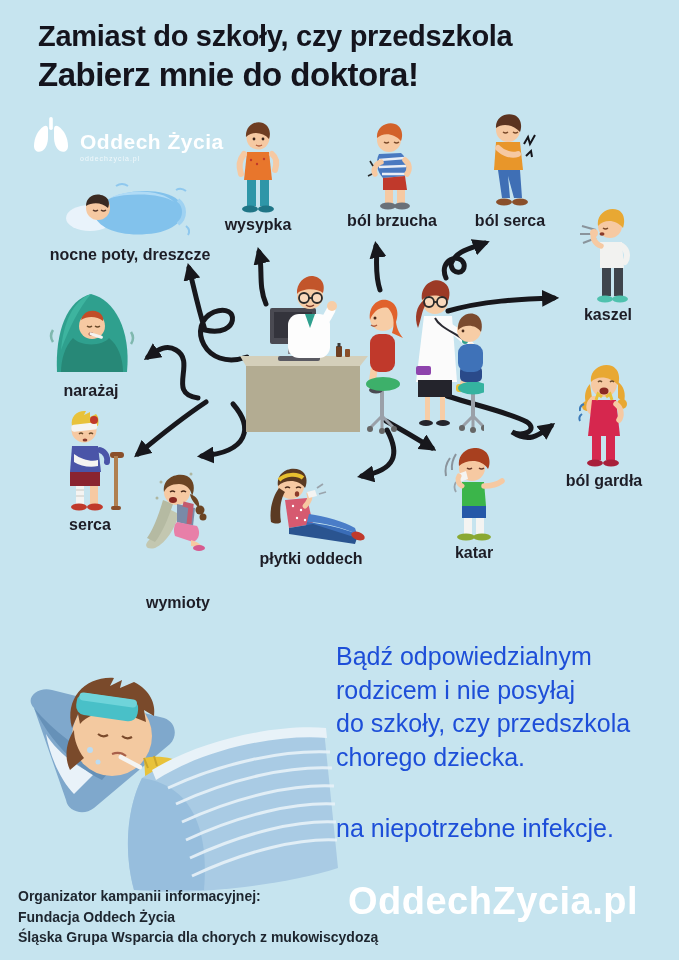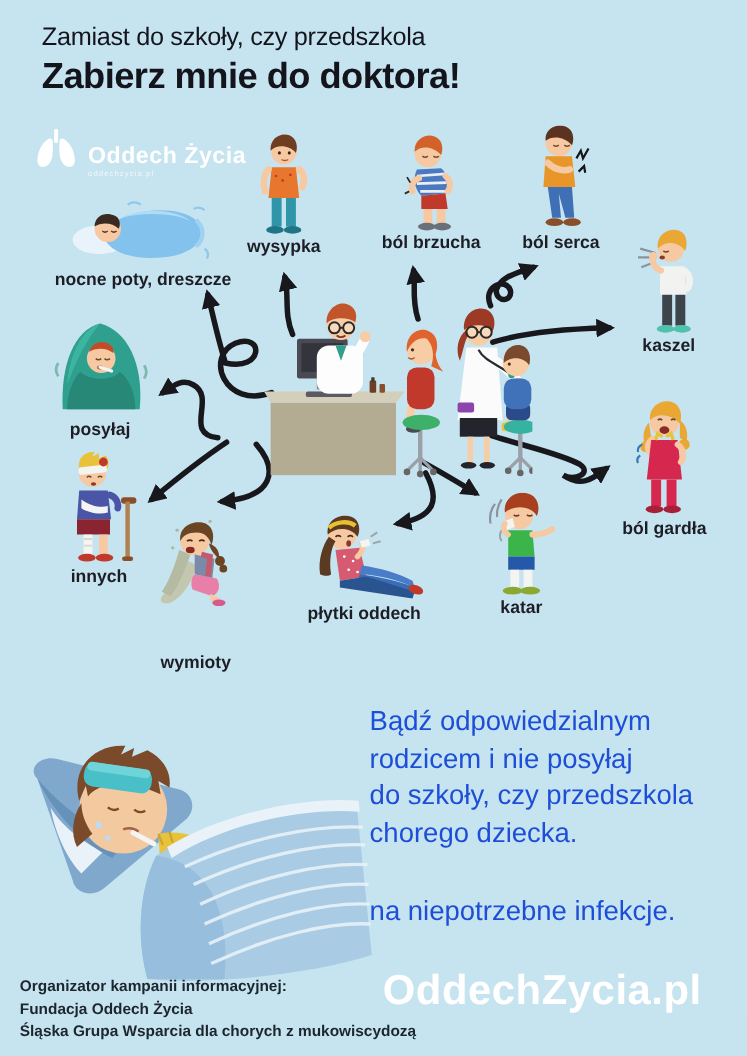--- a/index.html
+++ b/index.html
@@ -3,21 +3,21 @@
 <meta charset="utf-8">
 <style>
   html,body{margin:0;padding:0;}
   .poster{
     position:relative; width:679px; height:960px;
     background:#c6e4ef; overflow:hidden;
     font-family:"Liberation Sans", sans-serif;
   }
   
   .titles{position:absolute; left:38px; top:20px; color:#14141d;}
-  .titles h1{margin:0; font-size:23px; font-weight:normal; letter-spacing:-0.3px;}
+  .titles h1{margin:0; font-size:29px; font-weight:bold; letter-spacing:-0.3px;}
   .titles h2{margin:3px 0 0 0; font-size:33px; font-weight:bold; letter-spacing:-0.5px;}
   .logo{position:absolute; left:30px; top:108px; display:flex; align-items:center; gap:8px; color:#ffffff;}
   .logo .lt{display:flex; flex-direction:column; line-height:1;margin-top:23px;}
   .logo .lt .l1{font-size:21px; font-weight:bold; letter-spacing:0.5px;}
   .logo .lt .l2{font-size:7px; opacity:.75; margin-top:3px; letter-spacing:1px;}
   
   .sym{position:absolute; display:flex; flex-direction:column; align-items:center; gap:2px;}
   .sym figure{margin:0; line-height:0;}
   .sym figcaption{line-height:1.1;}
   .sym .lbl{font-weight:bold; font-size:16px; color:#1d1d26; white-space:nowrap;}
@@ -265,21 +265,21 @@
         <path d="M48,4 C30,10 20,34 18,60 C26,38 36,18 48,4 Z" fill="#3db49f"></path>
         <circle cx="49" cy="36" r="13" fill="#f6c9a2"></circle>
         <path d="M38,30 C40,22 48,19 55,22 C59,24 61,28 60,31 C54,26 44,26 38,30 Z" fill="#c14d28"></path>
         <path d="M44,36 q2.5,2 5,0 M52,36 q2.5,2 5,0" stroke="#6a4a2a" stroke-width="1.4" fill="none"></path>
         <ellipse cx="48" cy="44" rx="2.6" ry="1.8" fill="#9a4a3a"></ellipse>
         <rect x="47" y="42" width="14" height="3" rx="1.5" transform="rotate(18 47 42)" fill="#f4f4f2"></rect>
         <path d="M30,48 C22,56 18,70 18,82 L80,82 C80,68 75,55 66,48 C60,56 38,57 30,48 Z" fill="#278877"></path>
         <path d="M10,40 q-4,6 0,12 M88,42 q4,6 0,12" stroke="#7fb8ae" stroke-width="2.5" fill="none"></path>
       </svg>
     </figure>
-    <figcaption><span class="lbl">posyłaj</span></figcaption>
+    <figcaption><span class="lbl">narażaj</span></figcaption>
   </div>
 
   <div class="sym" style="left:552px; top:364px; width:104px;">
     <figure>
       <svg width="88" height="106" viewBox="0 0 88 106">
         <circle cx="44" cy="20" r="13" fill="#f6c9a2"></circle>
         <path d="M31,18 C29,5 43,-2 52,2 C60,6 60,15 58,21 C50,12 37,11 31,18 Z" fill="#e8a833"></path>
         <path d="M58,18 C64,22 66,30 64,38 L58,34 Z M30,20 C25,25 24,33 26,39 L32,34 Z" fill="#e8a833"></path>
         <circle cx="62" cy="40" r="5" fill="#e8a833"></circle>
           <circle cx="27" cy="42" r="5" fill="#e8a833"></circle>
@@ -316,21 +316,21 @@
         <rect x="28" y="76" width="8" height="18" fill="#f4f4f2"></rect>
         <path d="M28,80 l8,0 M28,86 l8,0" stroke="#d8d8d4" stroke-width="1.6"></path>
         <rect x="42" y="76" width="8" height="18" fill="#f6c9a2"></rect>
         <ellipse cx="31" cy="97" rx="8" ry="3.5" fill="#c0392b"></ellipse>
         <ellipse cx="47" cy="97" rx="8" ry="3.5" fill="#c0392b"></ellipse>
         <rect x="62" y="42" width="14" height="6" rx="3" fill="#8a4f2a"></rect>
         <rect x="66" y="46" width="4" height="52" fill="#b08050"></rect>
         <rect x="63" y="96" width="10" height="4" rx="2" fill="#8a4f2a"></rect>
       </svg>
     </figure>
-    <figcaption><span class="lbl">innych</span></figcaption>
+    <figcaption><span class="lbl">serca</span></figcaption>
   </div>
 
   <div class="sym" style="left:128px; top:470px; width:100px;gap:42px;">
     <figure>
       <svg width="90" height="82" viewBox="0 0 90 82">
         <path d="M34,38 C30,50 24,62 16,70 C10,76 14,80 22,78 C34,72 42,58 46,44 Z" fill="#c3c7b0"></path>
         <path d="M30,30 C26,44 20,60 14,68 L22,72 C30,62 36,46 40,34 Z" fill="#b5baa2"></path>
         <circle cx="44" cy="22" r="13" fill="#f6c9a2"></circle>
         <path d="M31,22 C29,8 44,2 54,6 C62,10 62,20 59,26 C58,18 52,14 46,14 C38,14 33,17 31,22 Z" fill="#6b4423"></path>
         <path d="M57,24 C64,26 67,32 66,38 C62,34 58,30 57,24 Z" fill="#6b4423"></path>
@@ -344,21 +344,21 @@
         <path d="M58,70 C64,72 68,74 70,78 L58,76 Z" fill="#f6c9a2"></path>
         <ellipse cx="66" cy="78" rx="6" ry="3" fill="#d65a90"></ellipse>
         <circle cx="28" cy="12" r="1.5" fill="#aeb6a0"></circle>
           <circle cx="58" cy="4" r="1.5" fill="#aeb6a0"></circle>
           <circle cx="24" cy="28" r="1.5" fill="#aeb6a0"></circle>
       </svg>
     </figure>
     <figcaption><span class="lbl">wymioty</span></figcaption>
   </div>
 
-  <div class="sym" style="left:252px; top:466px; width:118px;margin-left:20px;">
+  <div class="sym" style="left:252px; top:466px; width:118px;">
     <figure>
       <svg width="112" height="82" viewBox="0 0 112 82">
         <circle cx="36" cy="20" r="13" fill="#f6c9a2"></circle>
         <path d="M23,20 C21,6 35,0 45,4 C52,7 53,16 50,22 C44,13 30,13 23,20 Z" fill="#5b3a22"></path>
         <path d="M24,14 C30,8 42,7 48,12" stroke="#e8c030" stroke-width="4" fill="none"></path>
         <path d="M24,22 C18,30 14,44 16,56 C20,58 24,58 26,56 C24,44 26,32 30,26 Z" fill="#5b3a22"></path>
         <path d="M30,22 q2.5,-2 5,0 M41,22 q2.5,-2 5,0" stroke="#4a2a1a" stroke-width="1.5" fill="none"></path>
         <ellipse cx="42" cy="28" rx="2.2" ry="2.8" fill="#8a3a2a"></ellipse>
         <path d="M30,34 L52,32 L58,58 L34,62 Z" fill="#d65a70"></path>
         <circle cx="38" cy="40" r="1.2" fill="#fff"></circle>

